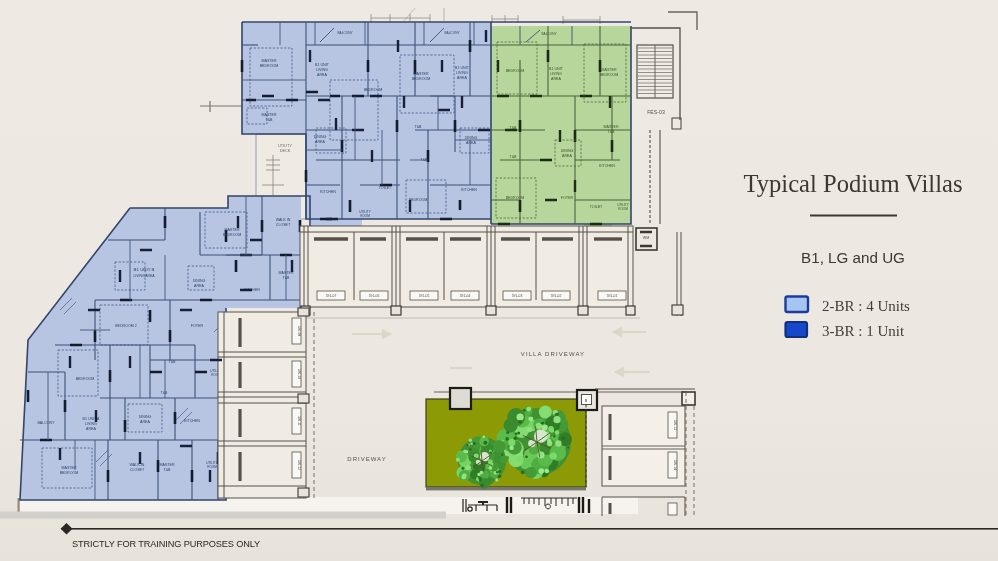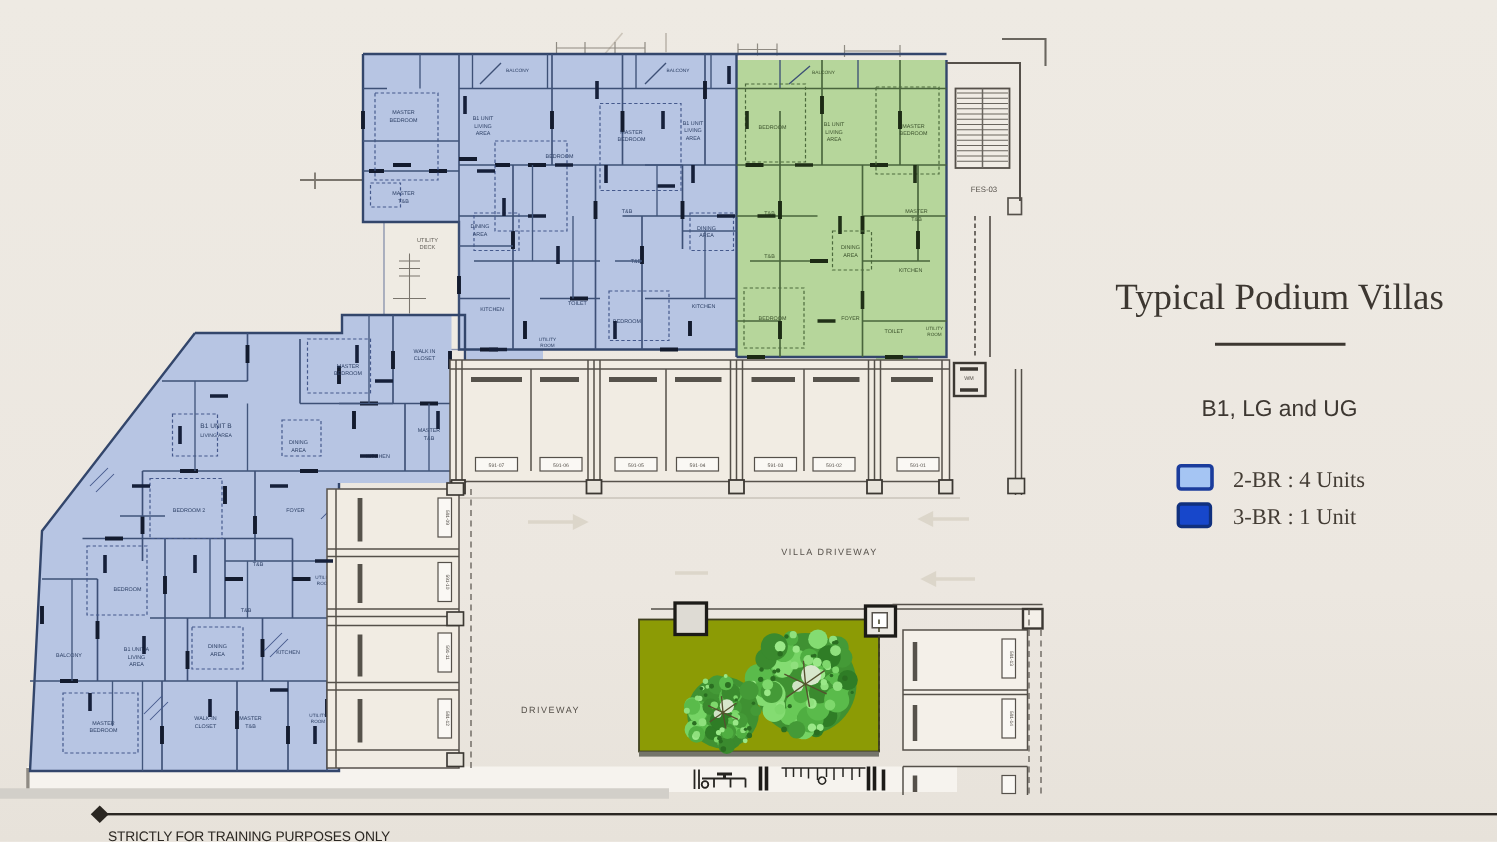--- a/index.html
+++ b/index.html
@@ -1,17 +1,17 @@
 <!DOCTYPE html>
 <html><head>
 <meta charset="utf-8">
 <style>
 html,body{margin:0;padding:0}
 body{width:998px;height:561px;overflow:hidden;background:linear-gradient(180deg,#eeeae3 0%,#ece7e0 70%,#e7e2da 100%);font-family:"Liberation Sans",sans-serif}
-#stage{position:absolute;top:14px;left:0;width:998px;height:393px}
+#stage{position:absolute;top:0;left:0;width:998px;height:393px}
 </style>
 </head>
 <body>
 <div id="stage">
 <svg width="998" height="561" viewBox="0 0 998 561" xmlns="http://www.w3.org/2000/svg">
 
 <rect x="18" y="497" width="620" height="17" fill="#f6f3ee"></rect>
 
 <rect x="17.5" y="498" width="2.2" height="16" fill="#8f8b84"></rect>
 

